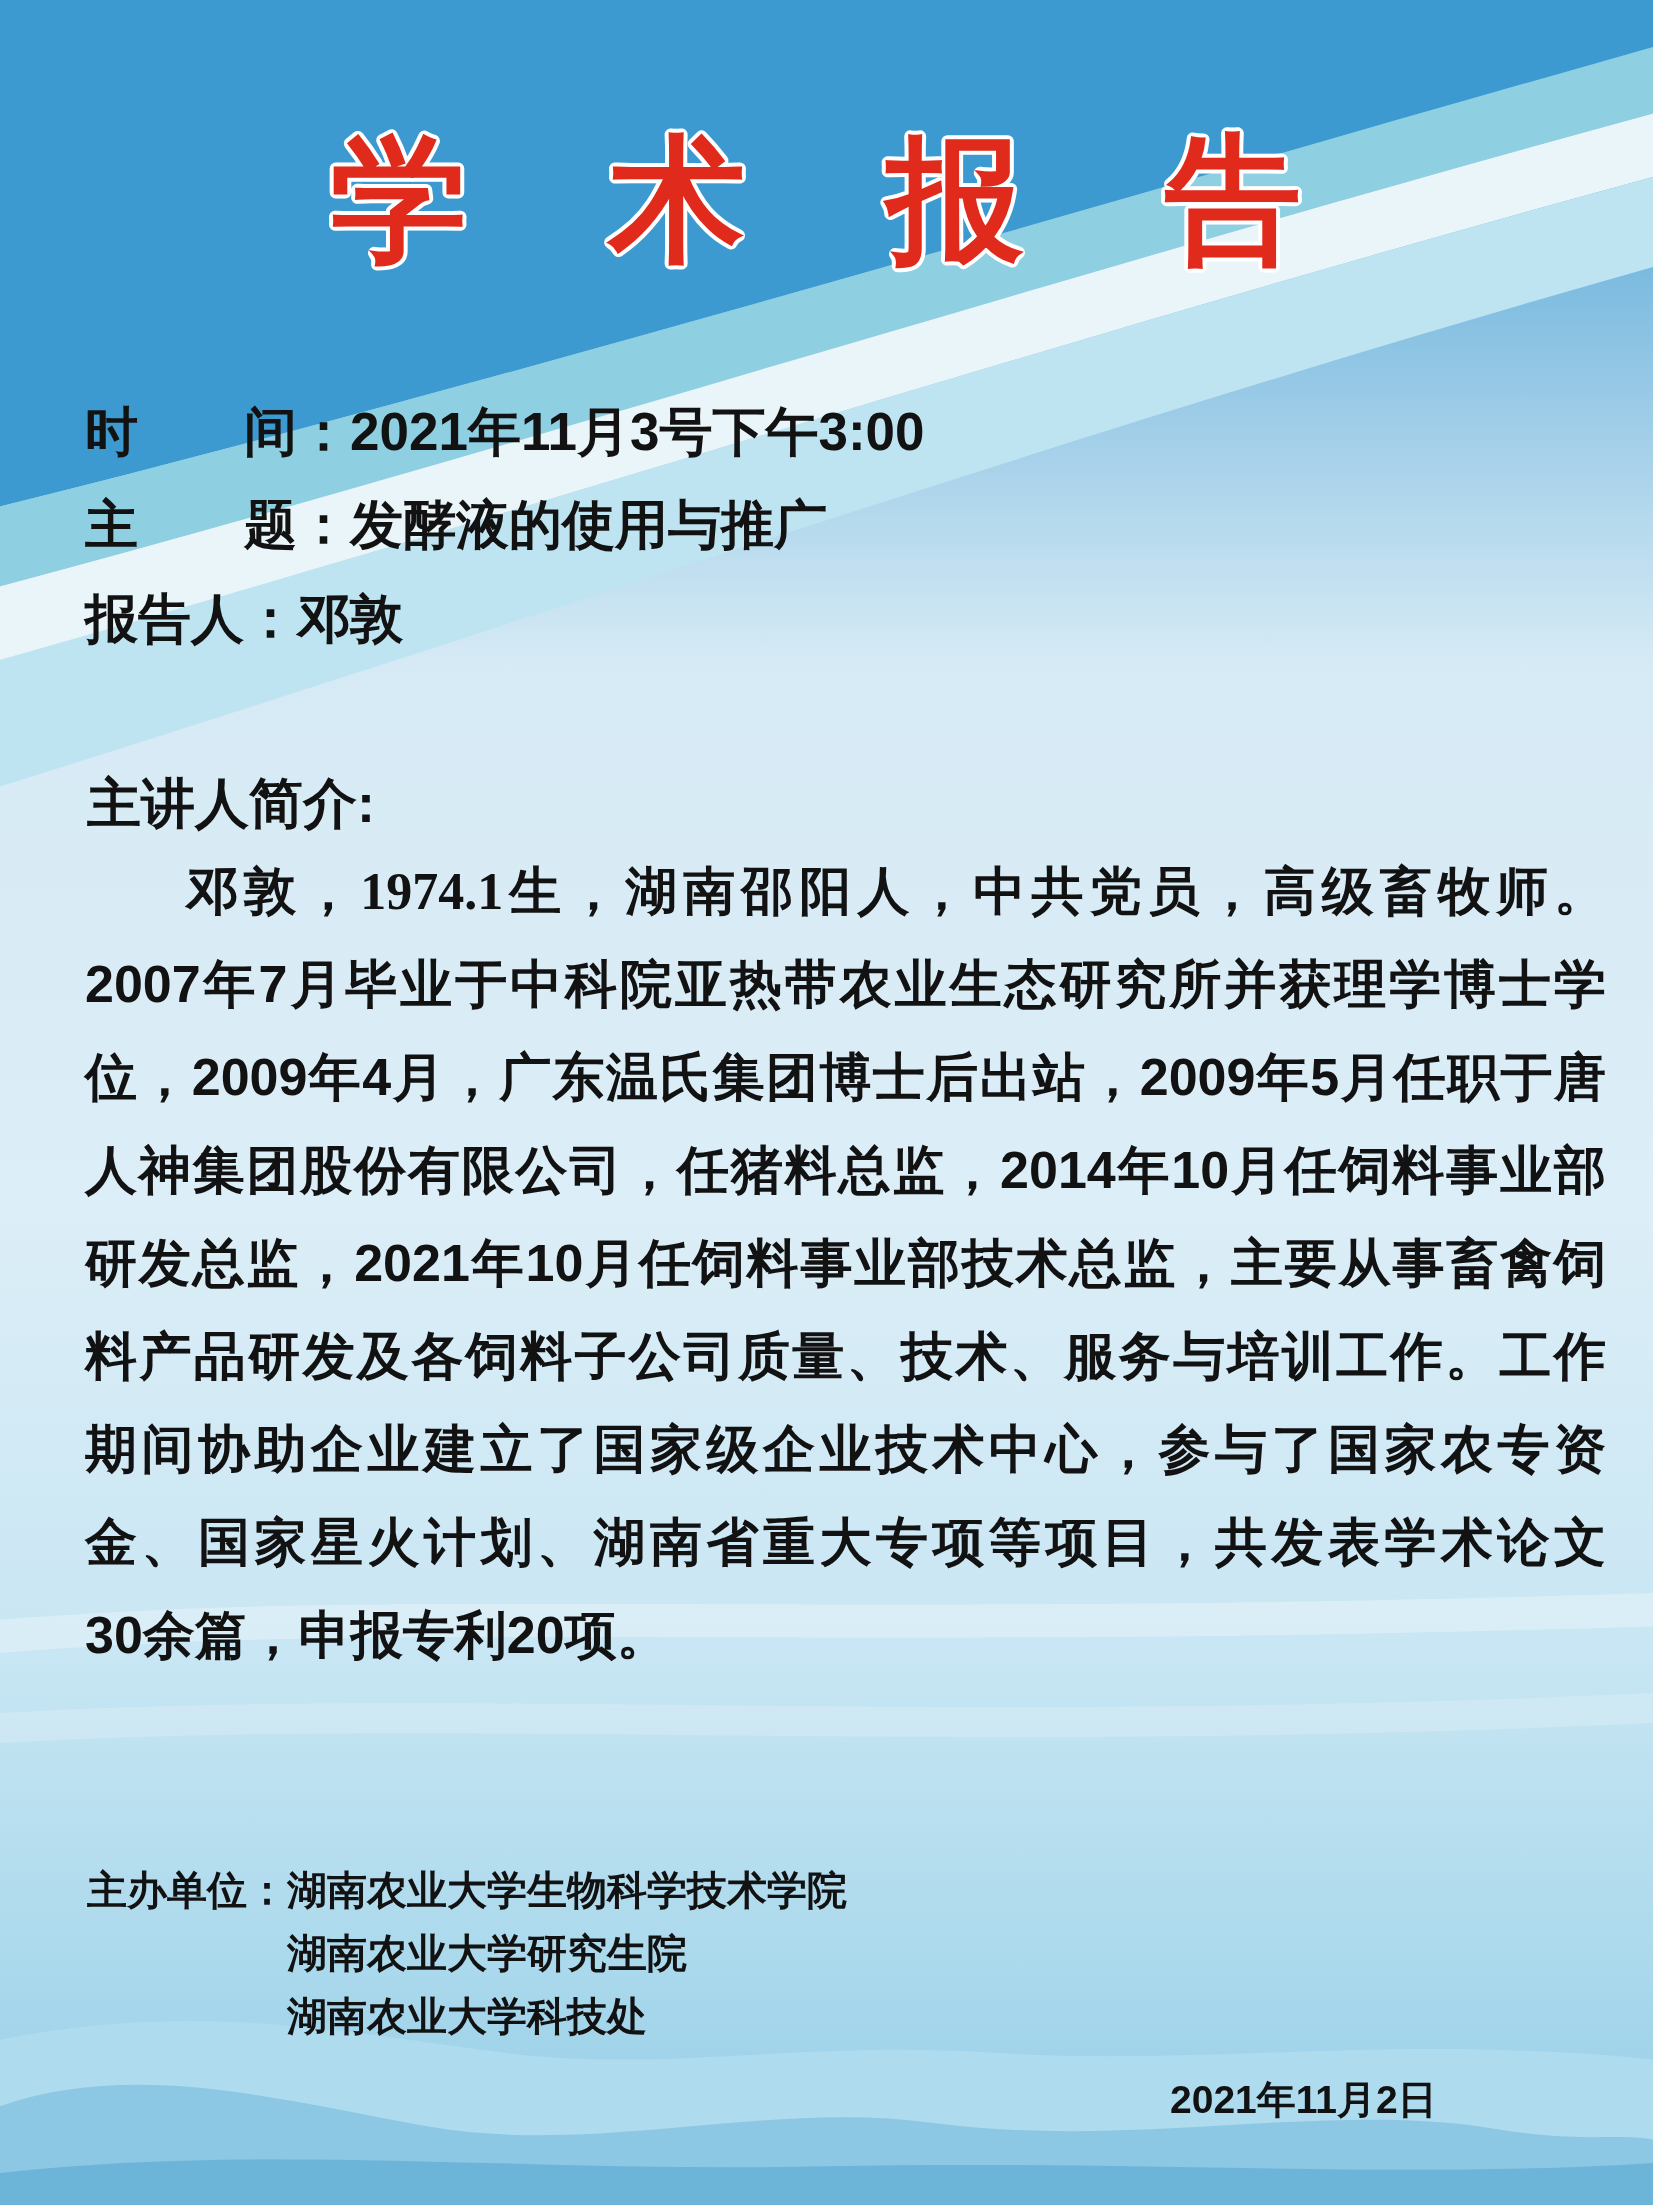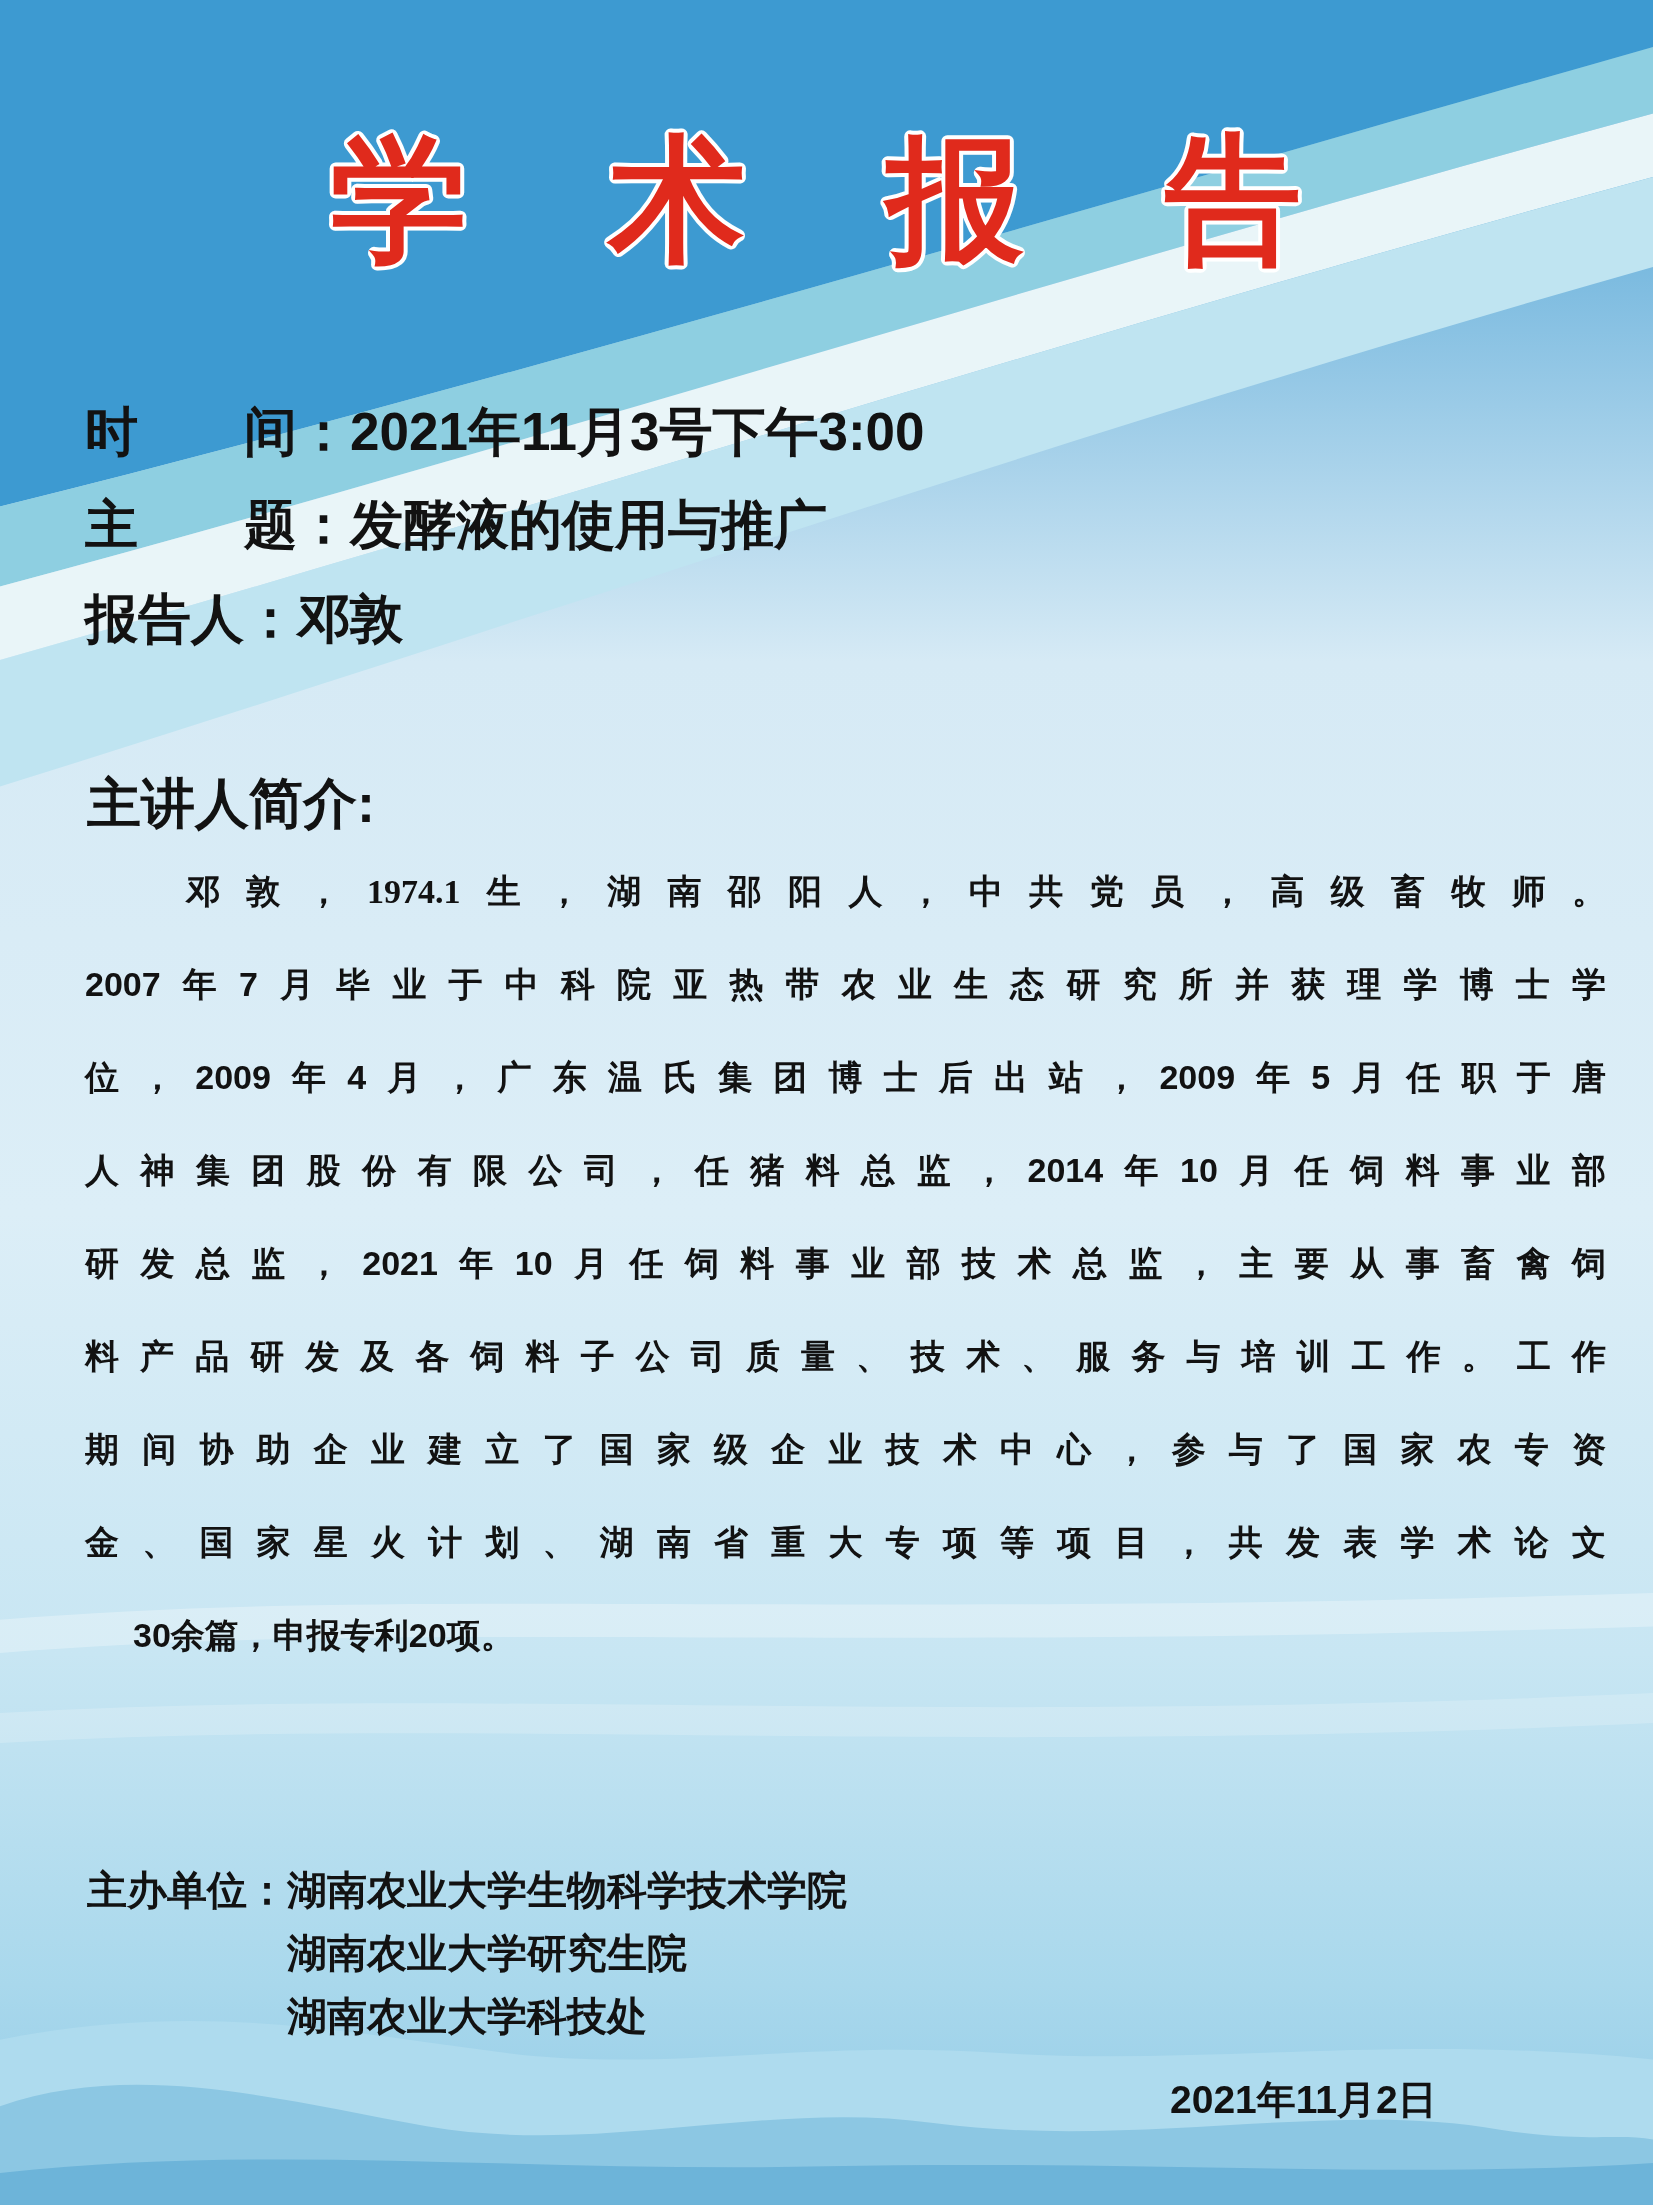--- a/index.html
+++ b/index.html
@@ -49,29 +49,29 @@
   .bio{
     position:absolute;
     left:85px;
     right:48px;
     top:845px;
     color:#121212;
   }
   .bio-line{
     height:93px;
     line-height:93px;
-    font-size:34px;
+    font-size:52px;
     font-weight:bold;
     text-align:justify;
     text-align-last:justify;
     text-justify:inter-ideograph;
     white-space:nowrap;
   }
   .bio-line.indent{ padding-left:101px; }
-  .bio-line.last{ text-align-last:left;margin-left:48px; }
+  .bio-line.last{ text-align-last:left; }
   .serif{
     font-family:"Liberation Serif", serif;
     font-weight:bold;
   }
   .org{
     position:absolute;
     left:87px;
     top:1859px;
     color:#121212;
   }

